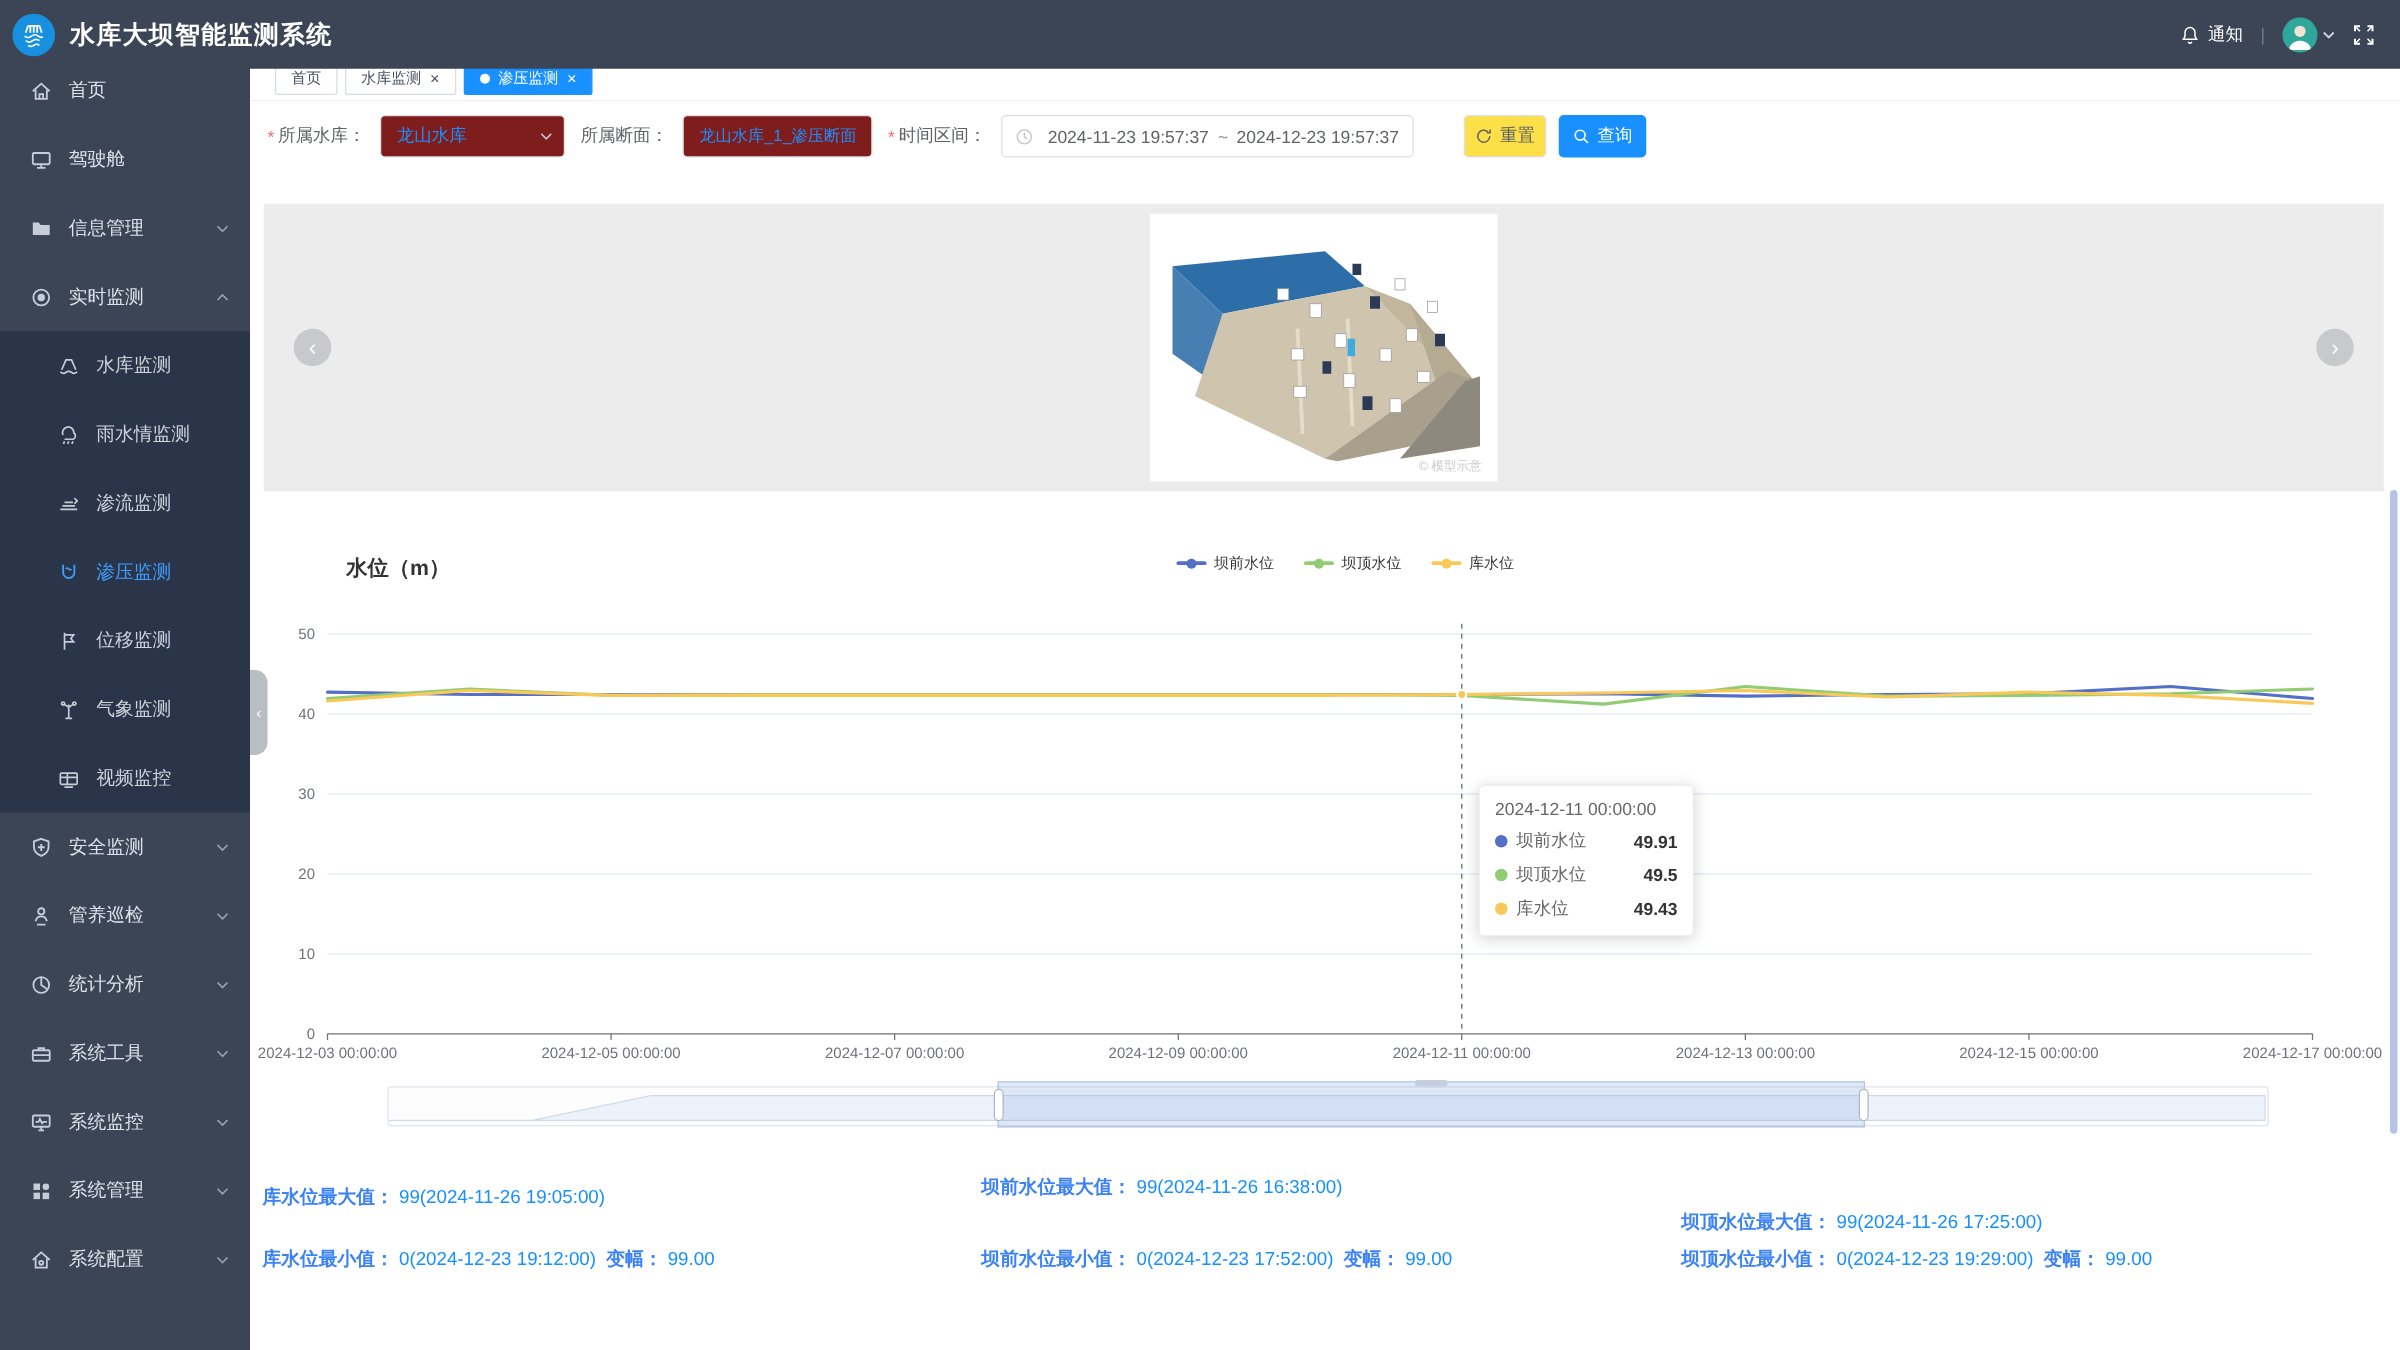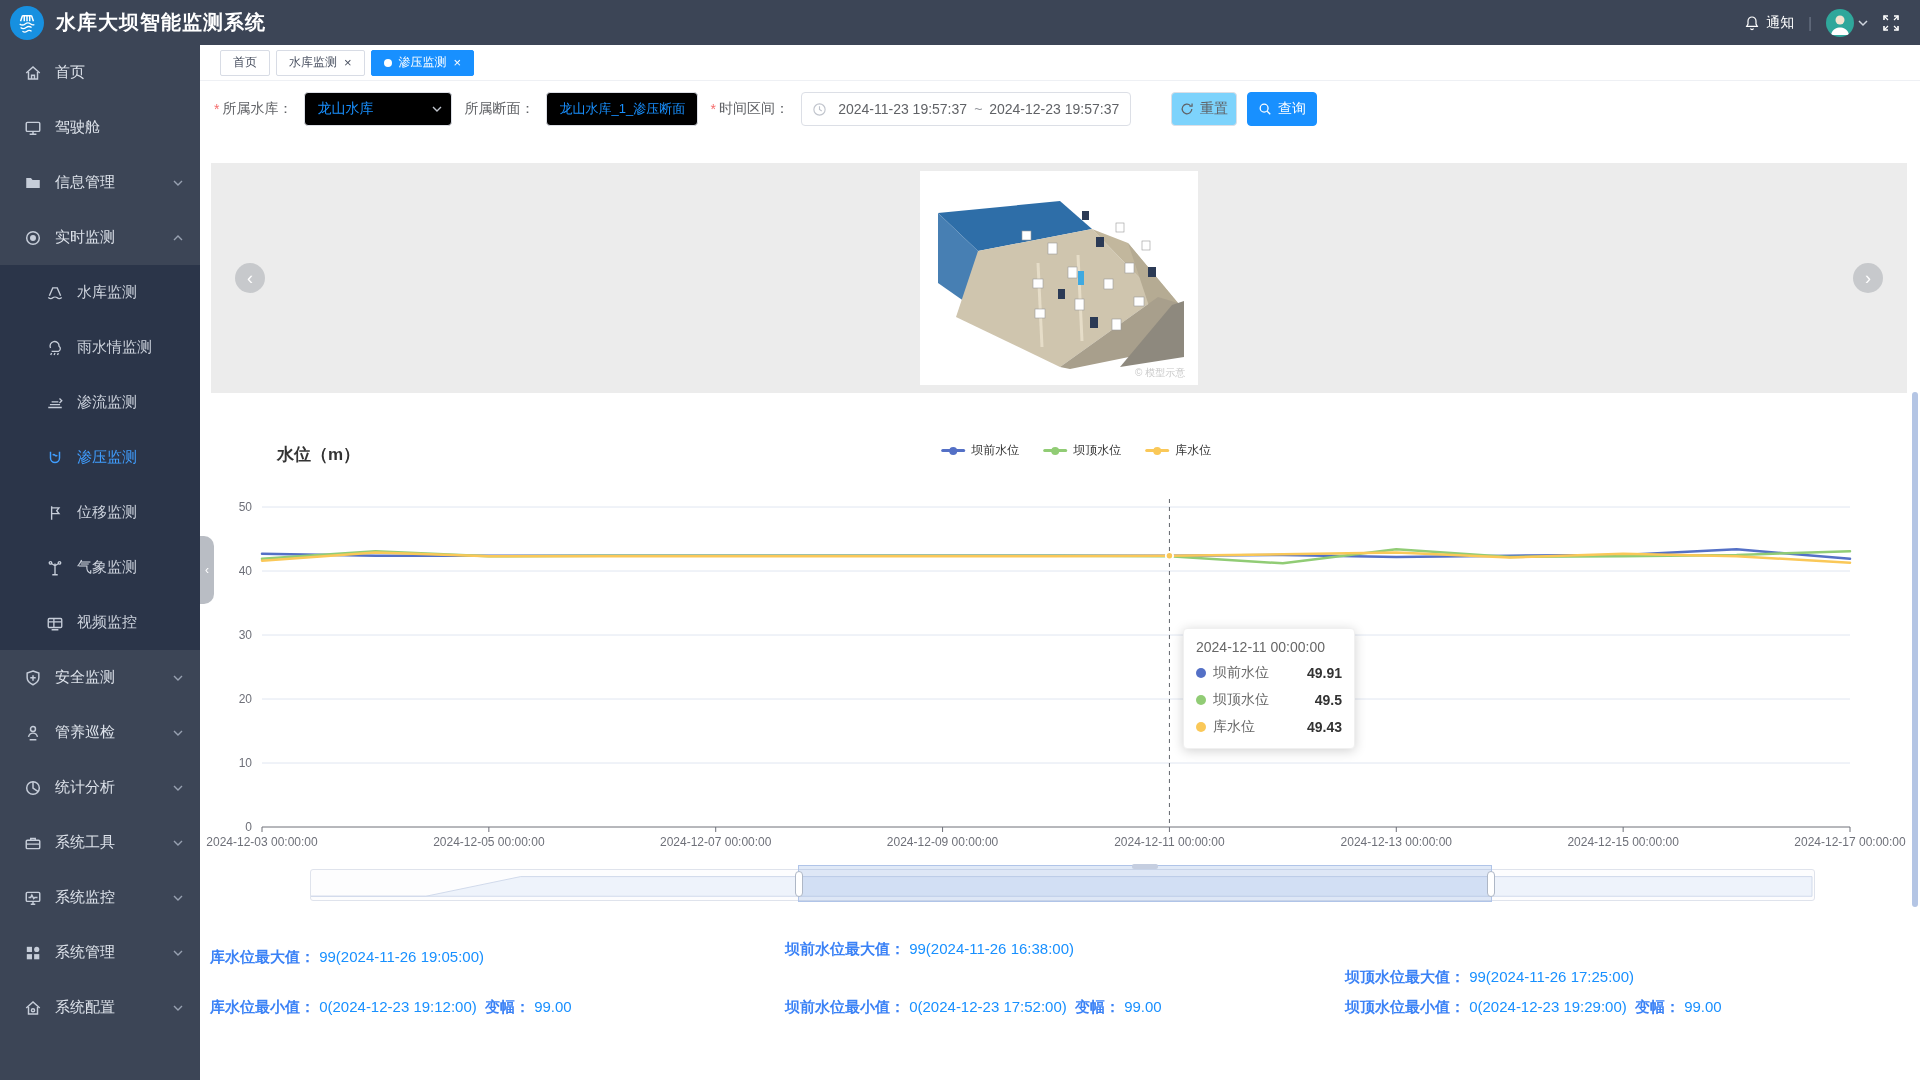--- a/index.html
+++ b/index.html
@@ -1,19 +1,19 @@
 <!DOCTYPE html>
 <html><head>
 <meta charset="utf-8">
 <style>
   * { box-sizing: border-box; margin: 0; padding: 0; }
   html,body { width:1920px; height:1080px; overflow:hidden; font-family:"Liberation Sans","DejaVu Sans",sans-serif; background:#fff; }
 
   
-  .header { position:absolute; top:0; left:0; right:0; height:45px; background:#3c4556; display:flex; align-items:center; color:#fff; z-index:8; }
+  .header { position:absolute; top:0; left:0; right:0; height:55px; background:#3c4556; display:flex; align-items:center; color:#fff; z-index:8; }
   .logo { width:34px; height:34px; border-radius:50%; background:#1790e0; margin-left:10px; display:flex; align-items:center; justify-content:center; flex:0 0 auto; }
   .app-title { font-size:20px; font-weight:bold; margin-left:12px; letter-spacing:1px; }
   .header-right { margin-left:auto; margin-right:20px; display:flex; align-items:center; gap:14px; font-size:14px; }
   .notify { display:flex; align-items:center; gap:6px; cursor:pointer; }
   .hdr-divider { color:#717b8c; }
   .avatar-wrap { display:flex; align-items:center; gap:4px; cursor:pointer; }
   .avatar { width:28px; height:28px; border-radius:50%; background:#2fa79b; display:flex; align-items:center; justify-content:center; overflow:hidden; }
 
   
   .sidebar { position:absolute; top:45px; left:0; width:200px; bottom:0; background:#3c4556; z-index:7; }
@@ -31,29 +31,29 @@
 
   .tabbar { position:absolute; top:0; left:0; right:0; height:36px; display:flex; align-items:center; padding-left:20px; gap:6px; background:#fff; border-bottom:1px solid #eef0f4; }
   .tab { height:26px; display:flex; align-items:center; padding:0 12px; border:1px solid #d8dce5; background:#fff; color:#495060; font-size:12px; gap:7px; border-radius:2px; cursor:pointer; }
   .tab.active { background:#1890ff; border-color:#1890ff; color:#fff; }
   .tab .tdot { width:8px; height:8px; border-radius:50%; background:#fff; }
   .tab .close { font-size:13px; line-height:1; cursor:pointer; }
 
   .filterbar { position:absolute; top:42px; left:14px; height:44px; display:flex; align-items:center; font-size:14px; color:#606266; white-space:nowrap; }
   .req { color:#f56c6c; margin-right:3px; }
   .flabel { font-weight:normal; }
-  .select { height:34px; border:1px solid #dcdfe6; border-radius:4px; display:flex; align-items:center; padding:0 8px 0 12px; margin:0 12px; background:#000000; cursor:pointer; color:#606266; }
+  .select { height:34px; border:1px solid #dcdfe6; border-radius:4px; display:flex; align-items:center; padding:0 8px 0 12px; margin:0 12px; background:#7f1d1d; cursor:pointer; color:#606266; }
   .select .sval { flex:1; }
   .select .chevicon { color:#c0c4cc; margin-left:8px; width:12px; height:12px; }
   .range { width:330px; height:34px; border:1px solid #dcdfe6; border-radius:4px; display:flex; align-items:center; padding:0 10px; margin:0 12px; background:#fff; color:#606266; cursor:pointer; }
   .range .clock { color:#c0c4cc; width:15px; height:15px; margin-right:10px; }
   .range .dt { flex:1; text-align:center; }
   .range .tilde { padding:0 6px; color:#909399; }
   .btn { height:34px; border-radius:4px; display:flex; align-items:center; justify-content:center; gap:6px; font-size:14px; cursor:pointer; }
-  .btn-reset { width:66px; border:1px solid #dcdfe6; background:#7dd3fc; color:#606266; margin-left:28px; }
+  .btn-reset { width:66px; border:1px solid #dcdfe6; background:#fde047; color:#606266; margin-left:28px; }
   .btn-query { width:70px; background:#1890ff; color:#fff; margin-left:10px; border:1px solid #1890ff; }
 
   .carousel { position:absolute; top:118px; left:11px; right:13px; height:230px; background:#ececec; display:flex; align-items:center; justify-content:center; }
   .carousel-img { width:278px; height:214px; background:#fff; }
   .c-arrow { position:absolute; top:50%; transform:translateY(-50%); width:30px; height:30px; border-radius:50%; background:rgba(31,45,61,.18); color:#fff; display:flex; align-items:center; justify-content:center; font-size:18px; cursor:pointer; }
   .c-arrow.left { left:24px; } .c-arrow.right { right:24px; }
 
   .section-row { position:absolute; top:363px; left:11px; right:15px; height:26px; display:flex; align-items:center; }
   .sec-bar { width:4px; height:20px; background:#1890ff; margin-right:8px; }
   .sec-title { color:#1890ff; font-size:18px; font-weight:bold; }

